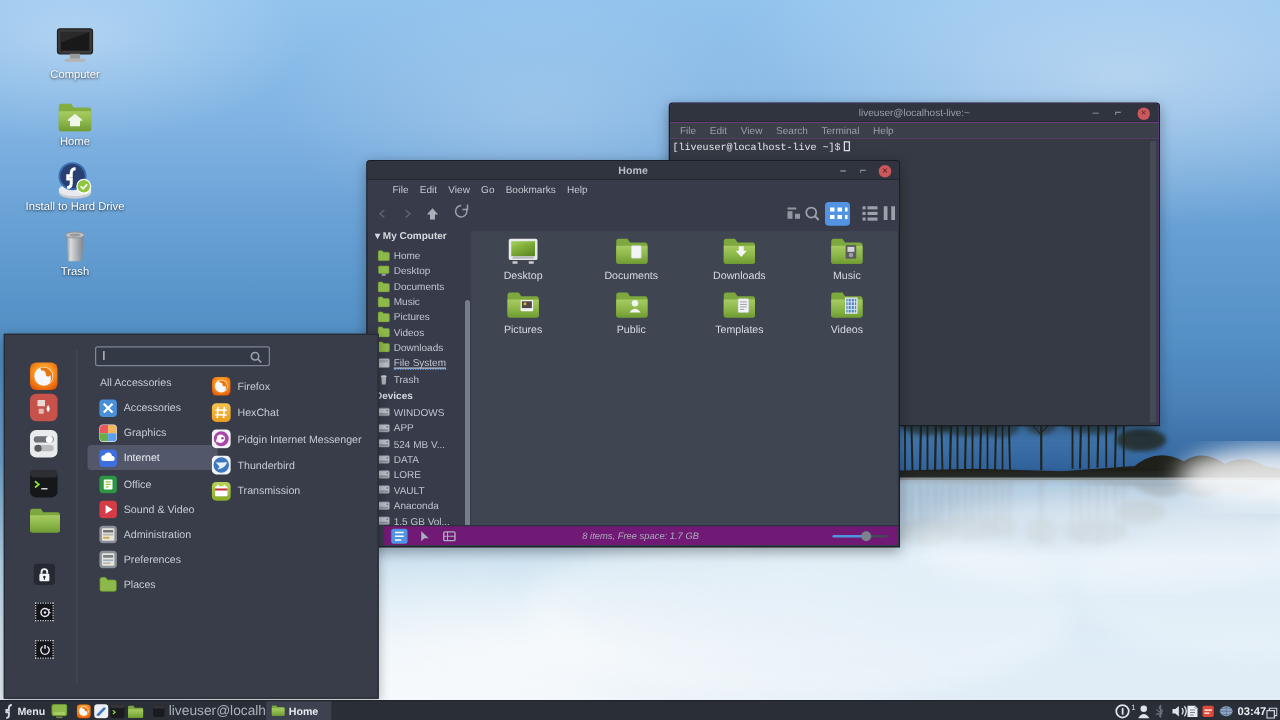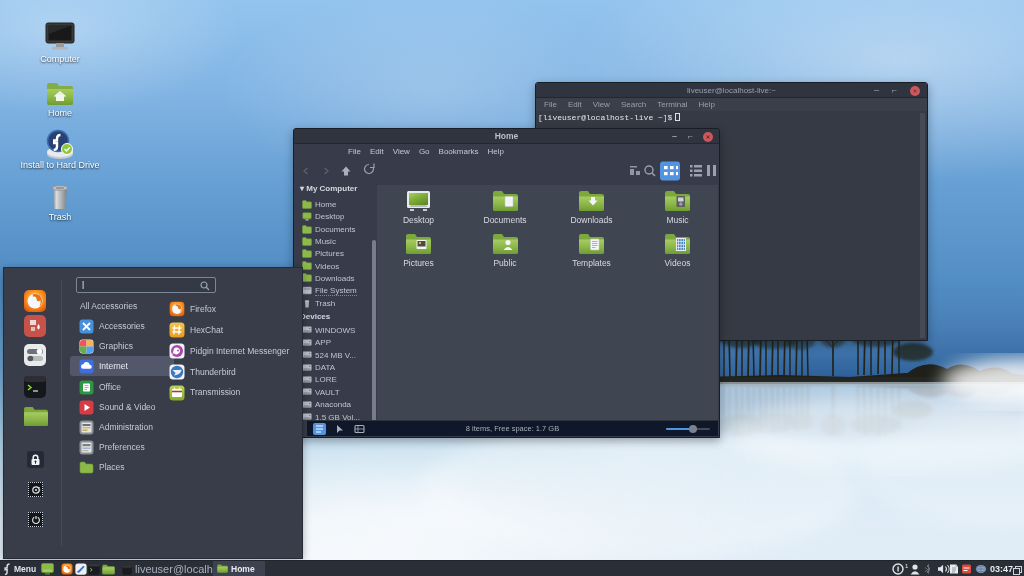--- a/index.html
+++ b/index.html
@@ -26,28 +26,28 @@
 .closebtn:after { content:"✕"; position:absolute; left:0; top:0; width:10px; height:10px; line-height:10.5px; text-align:center; font-size:5.5px; color:rgba(70,32,35,0.85); }
 
 #term { left:535px; top:58px; width:393px; height:259px; background:#d946ef;margin-top:24px; }
 #term .menubar { height:13px; color:#99a0aa; font-size:8px; padding-left:8px; line-height:14px; background:#3a3f49; }
 #term .menubar span { margin-right:11px; }
 #term .body { position:absolute; left:0; top:28px; right:0; bottom:0; background:#353a44; font-family:"Liberation Mono", monospace; font-size:8px; color:#e4e7ea; padding:2px 0 0 2px; }
 #term .cursor { display:inline-block; width:5px; height:8px; border:1px solid #dde0e4; vertical-align:-1px; margin-left:3px; }
 #term .scroll { position:absolute; right:2px; top:30px; bottom:2px; width:5px; background:#454b56; }
 
 #fm { left:293px; top:128px; width:427px; height:310px; background:#383c4a; }
-#fm .menubar { height:14px; color:#c3c8d1; font-size:8px; padding-left:6px; line-height:15px; background:#383c4a;margin-left:48px; }
+#fm .menubar { height:14px; color:#c3c8d1; font-size:8px; padding-left:20px; line-height:15px; background:#383c4a; }
 #fm .menubar span { margin-right:9px; }
 #fm .toolbar { position:relative; height:26px; background:#383c4a; }
 #fm .pathbar { position:absolute; left:90px; top:4px; width:229px; height:17px; background:#2d323d; border:1px solid #23272f; border-radius:3px; color:#a7adb7; font-size:8px; line-height:15px; padding-left:8px; }
 #fm .content { position:absolute; left:1px; top:56px; right:1px; bottom:17px; display:flex; }
 #fm .sidebar { width:82px; background:#383c4a; color:#bfc5cf; font-size:8px; position:relative; overflow:hidden; }
 #fm .view { flex:1; background:#404552; position:relative; }
-#fm .statusbar { position:absolute; left:13px; right:1px; bottom:1px; height:16px; background:#0f172a; border-top:1px solid #2c313a; color:#a8aeb8; font-size:7.5px; }
+#fm .statusbar { position:absolute; left:13px; right:1px; bottom:1px; height:16px; background:#701a75; border-top:1px solid #2c313a; color:#a8aeb8; font-size:7.5px;font-style:italic; }
 .srow { position:absolute; left:7px; white-space:nowrap; height:12px; line-height:12px; }
 .mi9 { vertical-align:-1.5px; margin-right:3px; }
 .shead { position:absolute; left:5px; font-weight:bold; color:#d4d8df; font-size:8px; white-space:nowrap; }
 .fitem { position:absolute; width:86px; text-align:center; color:#d7dbe2; font-size:8.5px; }
 
 
 #menu { left:3px; top:267px; width:300px; height:292px; background:#383d49; border:1px solid #272b33; box-shadow:0 2px 8px rgba(0,0,0,0.3); }
 #menu .fav { position:absolute; left:19px; }
 #menu .sep { position:absolute; left:57px; top:12px; bottom:12px; width:1px; background:#444a57; }
 #menu .search { position:absolute; left:72px; top:9px; width:140px; height:16px; border:1px solid #7d8596; border-radius:2px; background:#343946; color:#c9ced7; }
@@ -297,21 +297,21 @@
           </svg>Pictures</div>
       <div class="srow" style="top:75.6px"><svg class="mi9" width="10" height="9" viewBox="0 0 10 9">
             <path d="M0.5,1.5 Q0.5,0.5 1.5,0.5 L3.8,0.5 L4.8,1.8 L8.5,1.8 Q9.5,1.8 9.5,2.8 L9.5,7.5 Q9.5,8.5 8.5,8.5 L1.5,8.5 Q0.5,8.5 0.5,7.5 Z" fill="#8db84a" stroke="#6f9c33" stroke-width="0.5"></path>
           </svg>Videos</div>
       <div class="srow" style="top:87.8px"><svg class="mi9" width="10" height="9" viewBox="0 0 10 9">
             <path d="M0.5,1.5 Q0.5,0.5 1.5,0.5 L3.8,0.5 L4.8,1.8 L8.5,1.8 Q9.5,1.8 9.5,2.8 L9.5,7.5 Q9.5,8.5 8.5,8.5 L1.5,8.5 Q0.5,8.5 0.5,7.5 Z" fill="#8db84a" stroke="#6f9c33" stroke-width="0.5"></path>
           </svg>Downloads</div>
       <div class="srow" style="top:100.4px"><svg class="mi9" width="10" height="9" viewBox="0 0 10 9">
             <rect x="0.5" y="1" width="9" height="7" rx="1" fill="#b8bec8" stroke="#7d828c" stroke-width="0.6"></rect>
             <rect x="1.5" y="2" width="7" height="2" fill="#9aa0aa"></rect>
-          </svg><span style="border-bottom:1px dotted #5294e2;">File System</span></div>
+          </svg><span style="border-bottom:1px dotted #5294e2;text-decoration:underline;">File System</span></div>
       <div class="srow" style="top:113px"><svg class="mi9" width="10" height="9" viewBox="0 0 10 9">
             <path d="M3,2 L7,2 L6.6,8.5 L3.4,8.5 Z" fill="#aeb2b8"></path>
             <ellipse cx="5" cy="2" rx="2.4" ry="0.8" fill="#c8ccd2"></ellipse>
           </svg>Trash</div>
       <div class="shead" style="top:127px">Devices</div>
       <div class="srow" style="top:139.8px"><svg class="mi9" width="10" height="9" viewBox="0 0 10 9">
             <rect x="0.5" y="1.5" width="9" height="6" rx="1" fill="#b8bec8" stroke="#7d828c" stroke-width="0.6"></rect>
             <rect x="1.5" y="5.4" width="7" height="1.4" fill="#878d97"></rect>
             <circle cx="7.8" cy="3.4" r="0.7" fill="#6d727c"></circle>
           </svg>WINDOWS</div>

